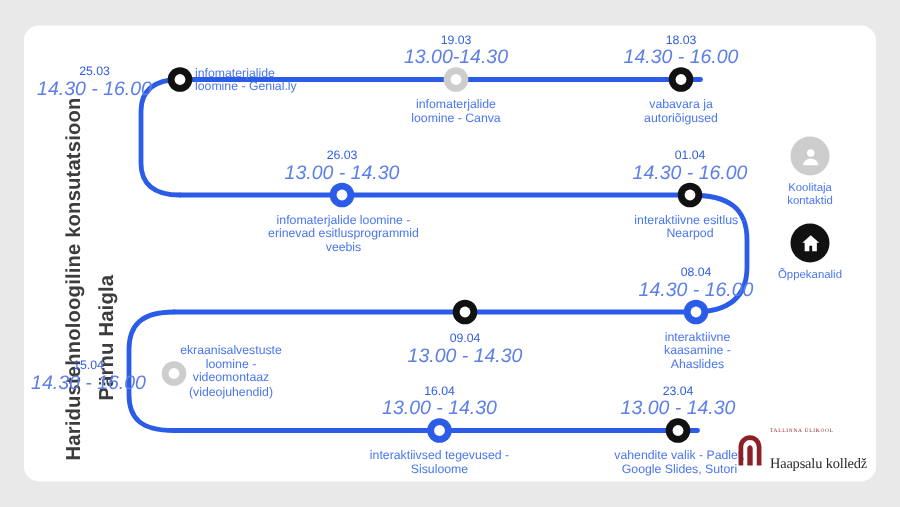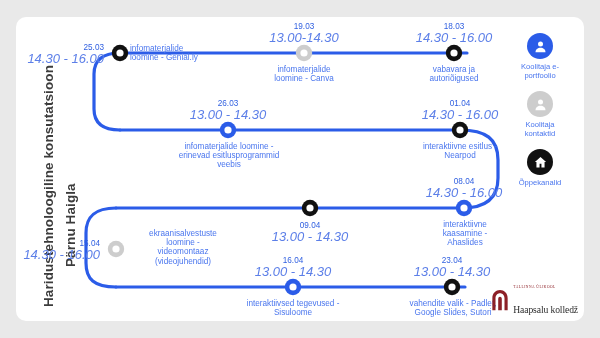--- a/index.html
+++ b/index.html
@@ -55,21 +55,21 @@
   .lbl {
     position:absolute;
     text-align:center;
     color:#3b6ef0;
     line-height:1.12;
     pointer-events:none;
   }
   .lbl .d  { font-weight:normal; font-size:8.2px; color:#2f5fe0; display:block; }
   .lbl .t  { font-size:13px; color:#5c7fe8; display:block;font-style:italic; }
   .lbl .n  { font-size:8.2px; color:#4a76ee; display:block; }
-  .lbl.side { text-align:right; }
+  .lbl.side { text-align:center; }
   
   .rail {
     position:absolute;
     right:0px; top:0px;
     width:88px; height:304px;
   }
   .rail-item {
     position:absolute;
     width:88px;
     text-align:center;
@@ -234,21 +234,21 @@
       <span class="t">14.30 - 16.00</span>
     </div>
     <div class="lbl" style="left:412px; top:203px; width:74px;">
       <span class="n">interaktiivne<br>kaasamine -<br>Ahaslides</span>
     </div>
 
     <div class="lbl side" style="left:2px; top:222px; width:82px;">
       <span class="d">15.04</span>
       <span class="t">14.30 - 16.00</span>
     </div>
-    <div class="lbl" style="left:125px; top:212px; width:84px;">
+    <div class="lbl" style="left:96px; top:212px; width:84px;">
       <span class="n">ekraanisalvestuste<br>loomine -<br>videomontaaz<br>(videojuhendid)</span>
     </div>
 
     <div class="lbl" style="left:237px; top:239px; width:80px;">
       <span class="d">16.04</span>
       <span class="t">13.00 - 14.30</span>
     </div>
     <div class="lbl" style="left:219px; top:282px; width:116px;">
       <span class="n">interaktiivsed tegevused -<br>Sisuloome</span>
     </div>
@@ -256,29 +256,20 @@
     <div class="lbl" style="left:396px; top:239px; width:80px;">
       <span class="d">23.04</span>
       <span class="t">13.00 - 14.30</span>
     </div>
     <div class="lbl" style="left:382px; top:282px; width:110px;">
       <span class="n">vahendite valik - Padlet,<br>Google Slides, Sutori</span>
     </div>
 
     <div class="rail">
 
-      <div class="rail-item" style="top:16px;">
-        <div class="rail-ic" style="background:#2b5ce8;">
-          <svg width="15" height="15" viewBox="0 0 24 24" fill="#ffffff">
-            <circle cx="12" cy="8" r="4"></circle>
-            <path d="M4 21c0-4.4 3.6-7 8-7s8 2.6 8 7z"></path>
-          </svg>
-        </div>
-        <div class="rail-lbl">Koolitaja e-<br>portfoolio</div>
-      </div>
 
       <div class="rail-item" style="top:74px;">
         <div class="rail-ic" style="background:#cdcdcd;">
           <svg width="15" height="15" viewBox="0 0 24 24" fill="#ffffff">
             <circle cx="12" cy="8" r="4"></circle>
             <path d="M4 21c0-4.4 3.6-7 8-7s8 2.6 8 7z"></path>
           </svg>
         </div>
         <div class="rail-lbl">Koolitaja<br>kontaktid</div>
       </div>

